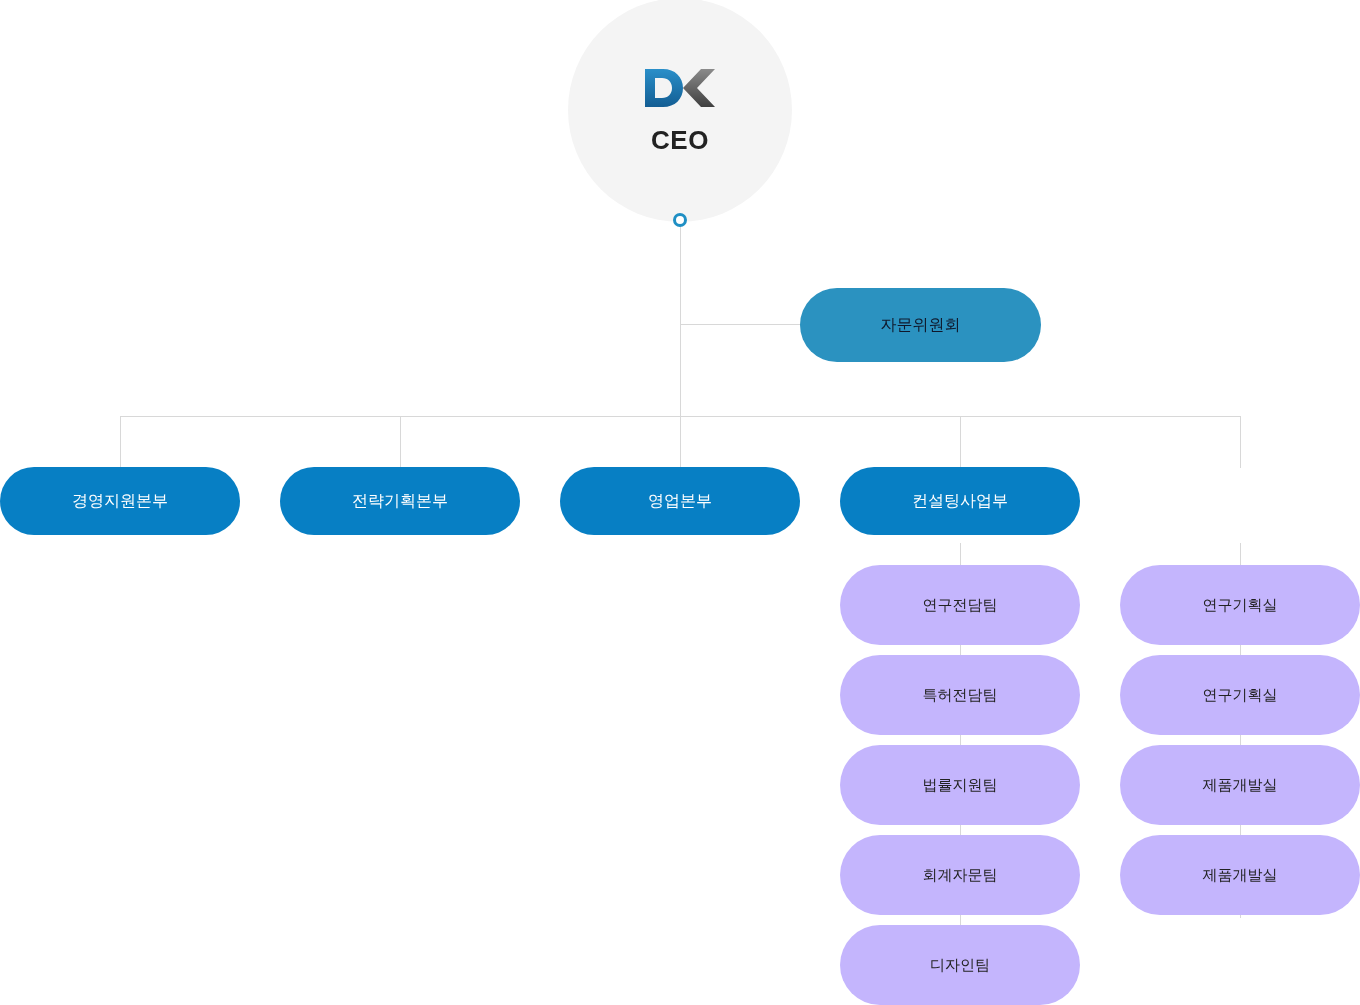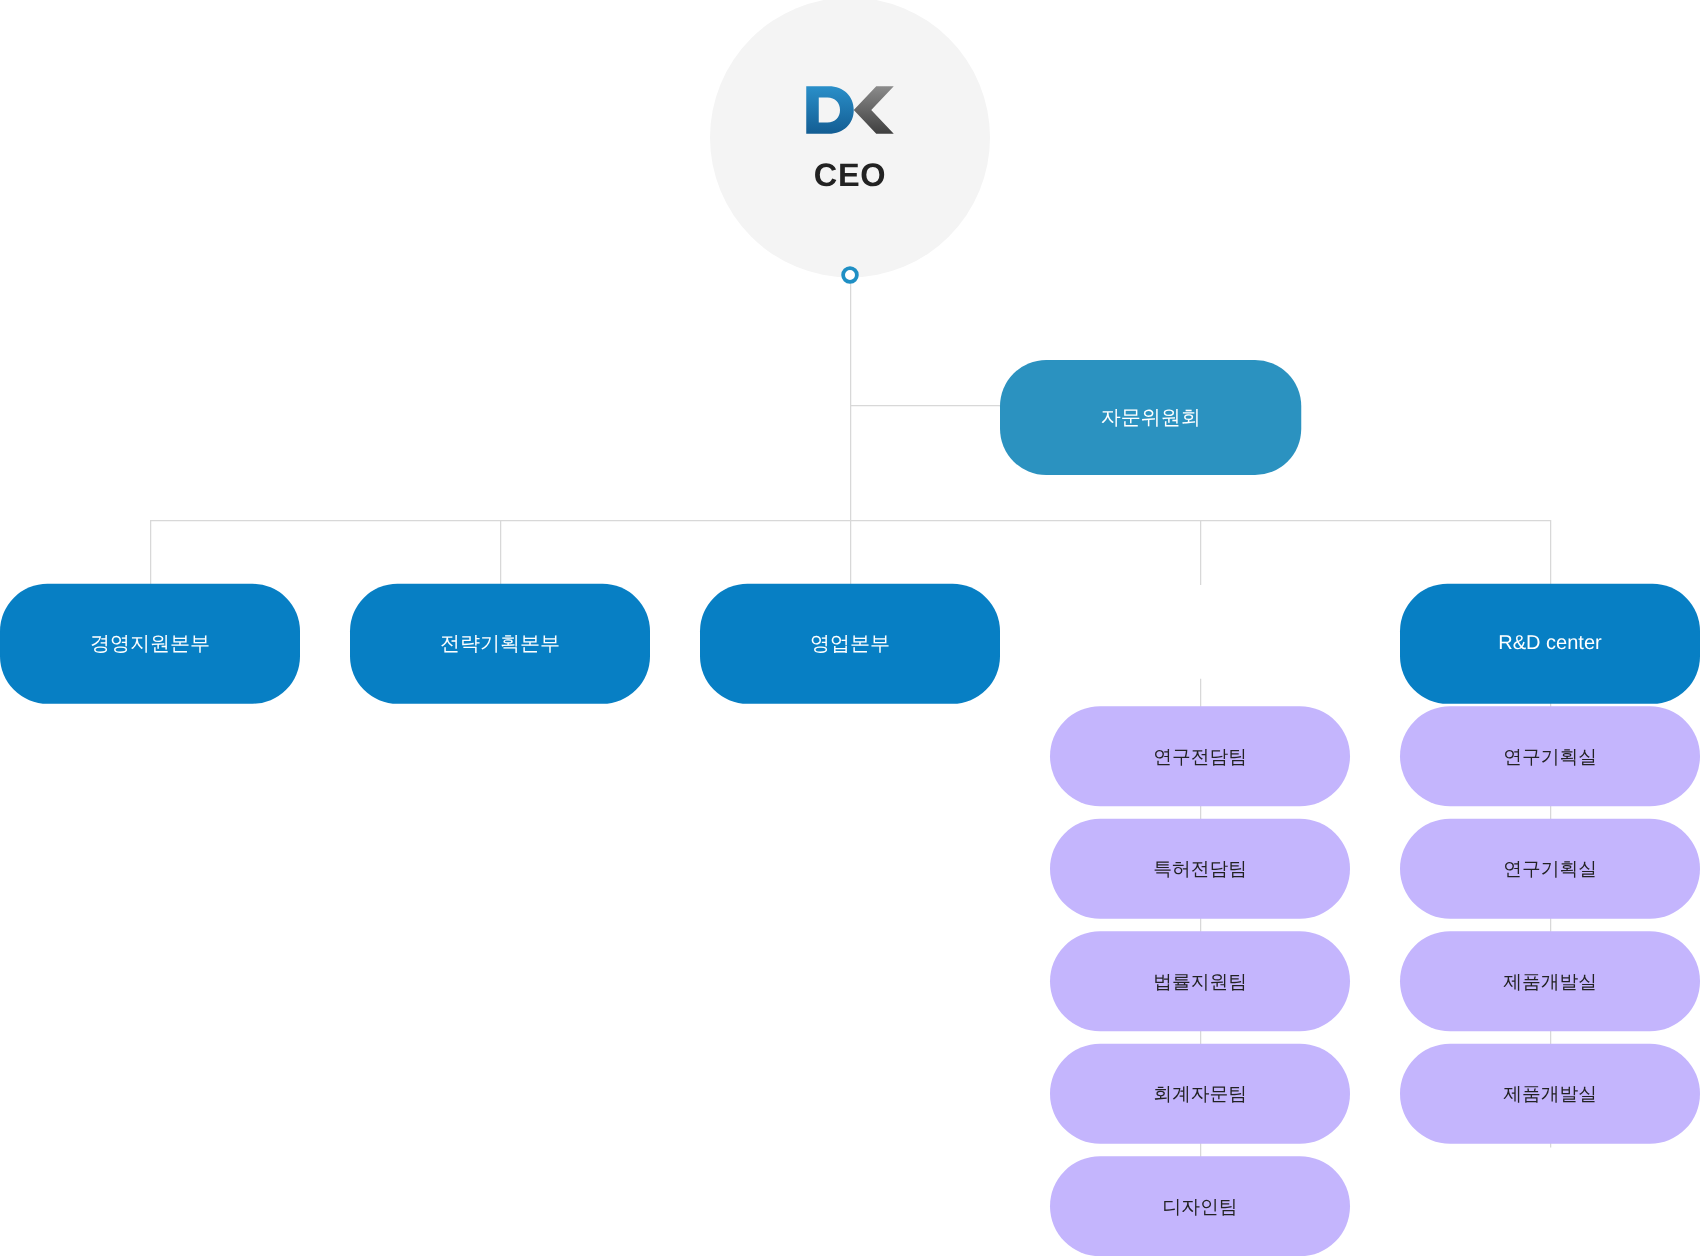--- a/index.html
+++ b/index.html
@@ -40,27 +40,27 @@
 
   
   .pill{
     position:absolute;
     display:flex;align-items:center;justify-content:center;
     box-sizing:border-box;
     text-align:center;
     white-space:nowrap;
   }
   .pill-advisory{
-    left:800px;top:288px;width:241px;height:92px;
+    left:800px;top:288px;width:241px;height:74px;
     border-radius:37px;
     background:#2b92c0;
-    color:#ffffff;font-size:16px;
+    color:#0f172a;font-size:16px;
   }
   .pill-division{
-    top:467px;width:240px;height:96px;
+    top:467px;width:240px;height:68px;
     border-radius:38px;
     background:#077fc4;
     color:#ffffff;font-size:16px;
   }
   .pill-sub{
     width:240px;height:80px;
     border-radius:40px;
     background:#c4b5fd;
     color:#222222;font-size:15px;
   }
@@ -117,22 +117,22 @@
 
   <div class="pill pill-division" style="left:0px;">
     <span>경영지원본부</span>
   </div>
   <div class="pill pill-division" style="left:560px;">
     <span>영업본부</span>
   </div>
   <div class="pill pill-division" style="left:280px;">
     <span>전략기획본부</span>
   </div>
-  <div class="pill pill-division" style="left:1120px;">
-    <span>R&amp;D center</span>
+  <div class="pill pill-division" style="left:840px;">
+    <span>컨설팅사업부</span>
   </div>
 
   <div class="sub-col" style="left:840px;">
     <div class="pill pill-sub">
       <span>연구전담팀</span>
     </div>
     <div class="pill pill-sub">
       <span>특허전담팀</span>
     </div>
     <div class="pill pill-sub">

